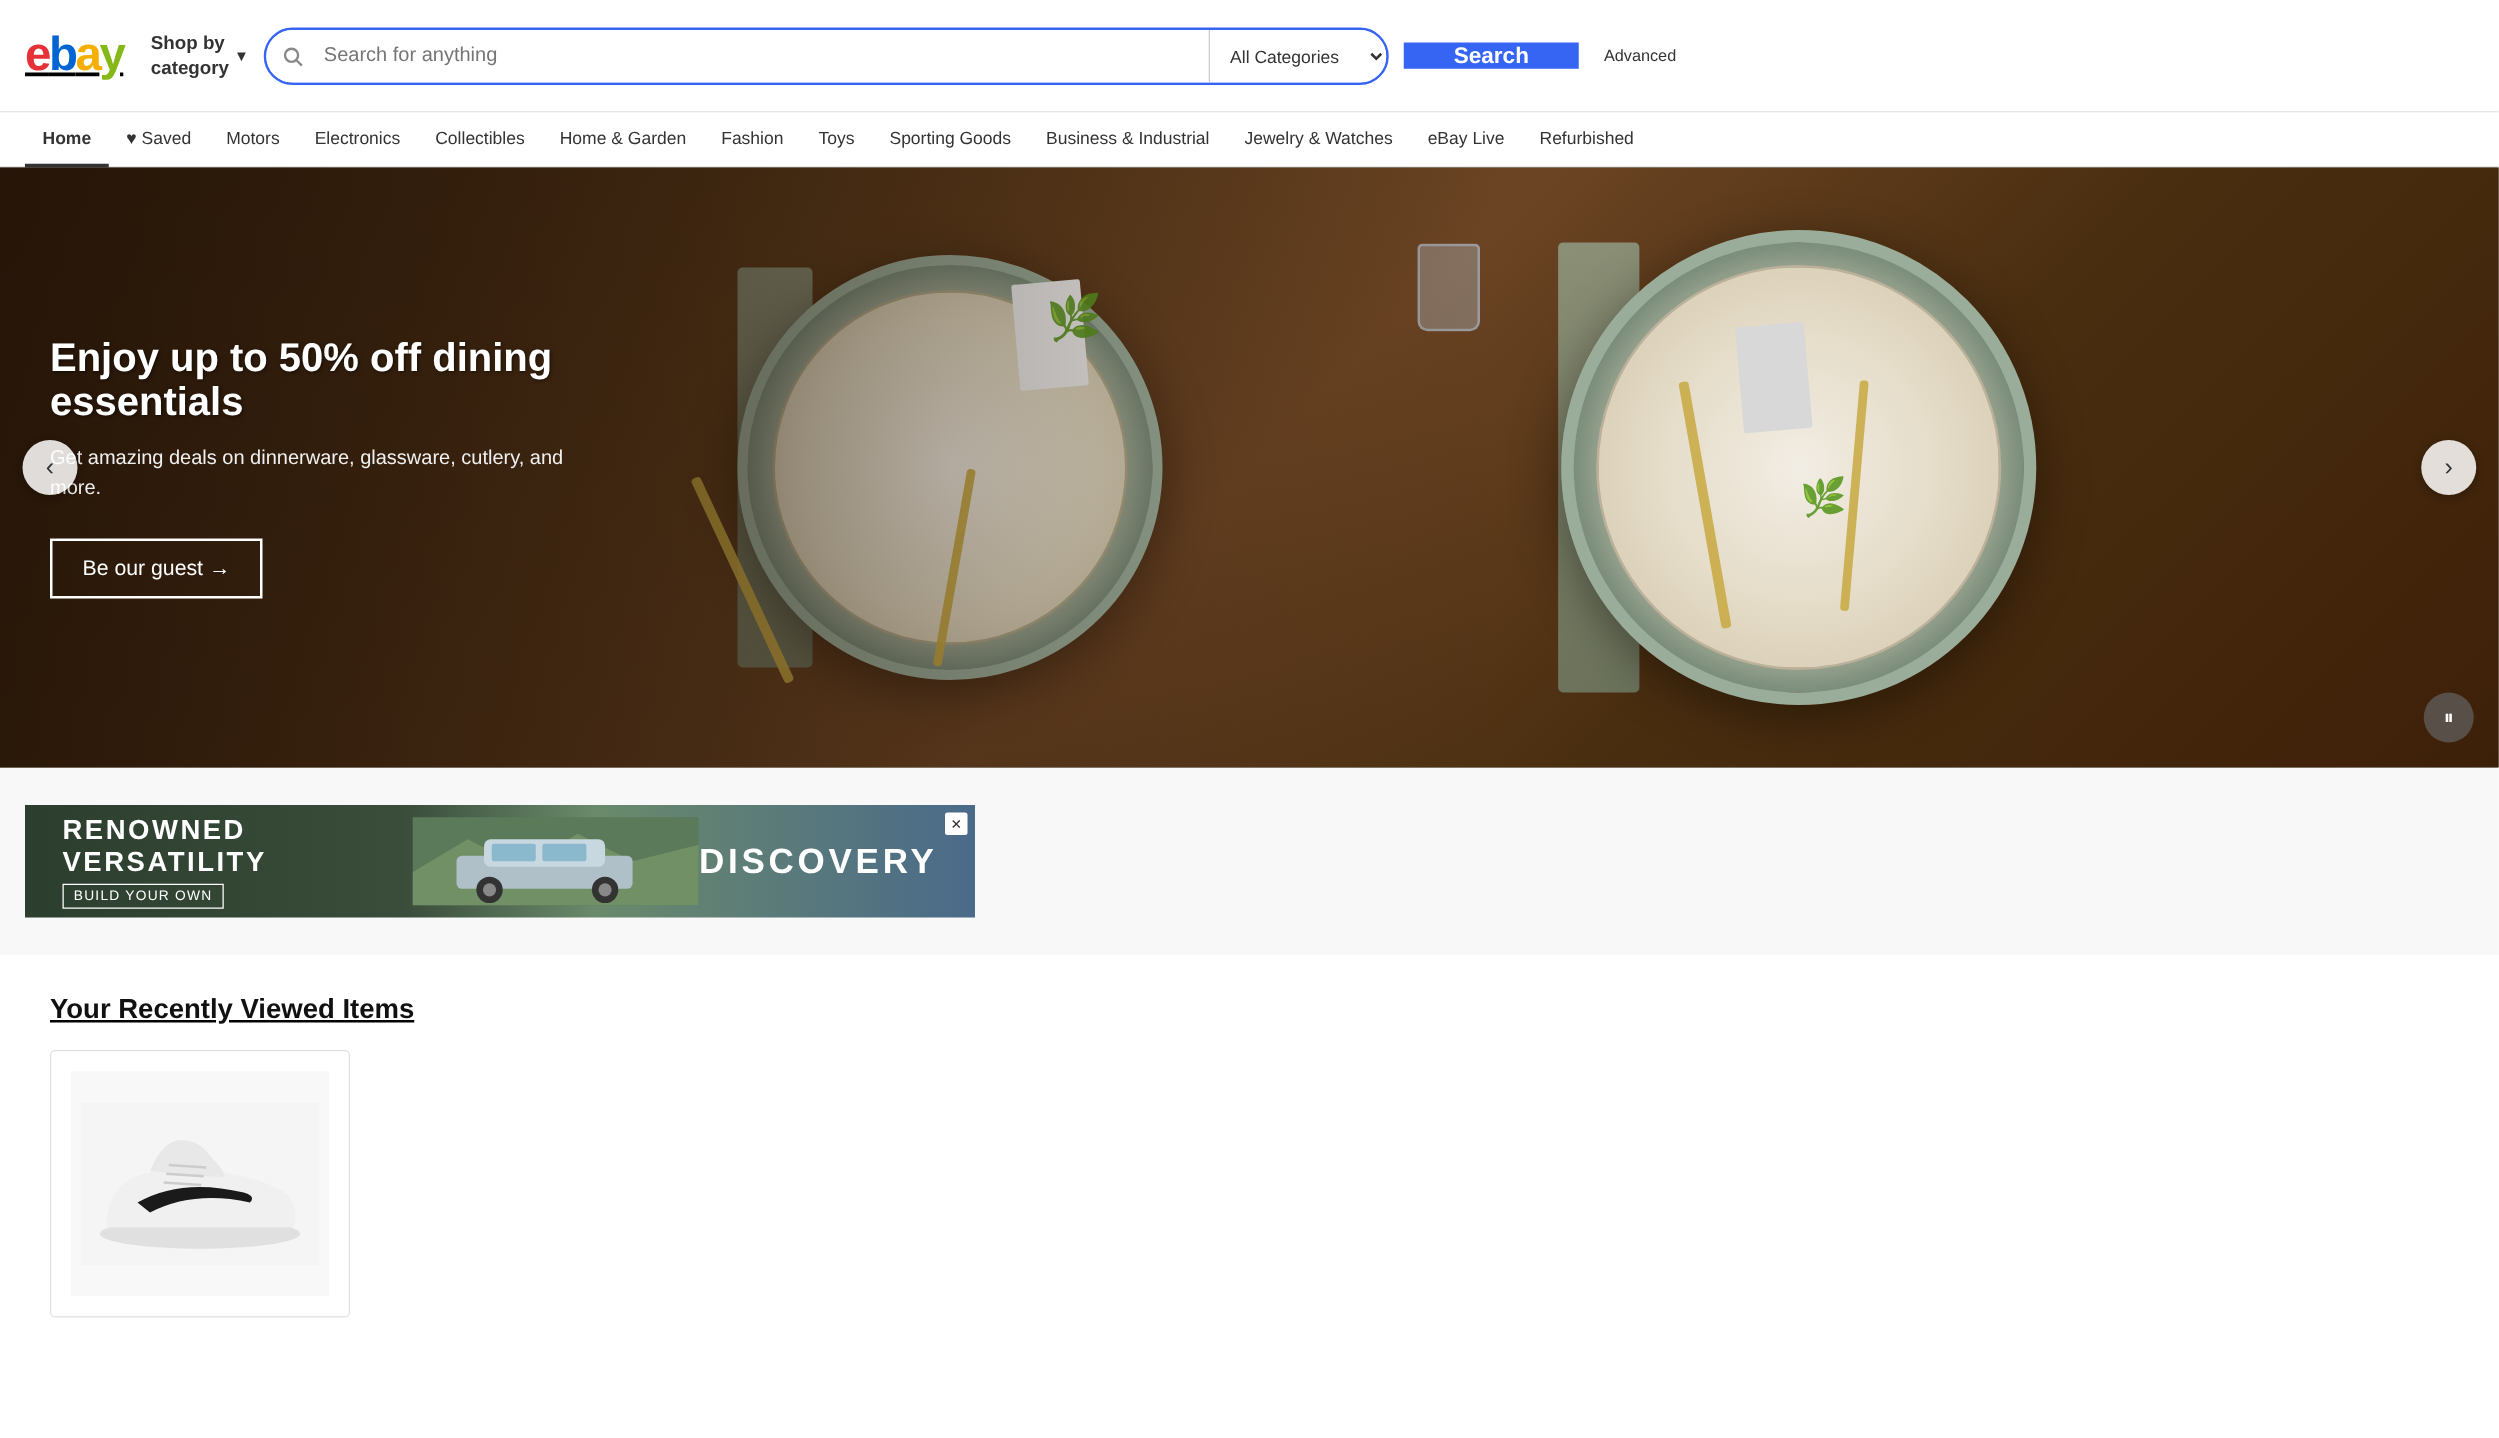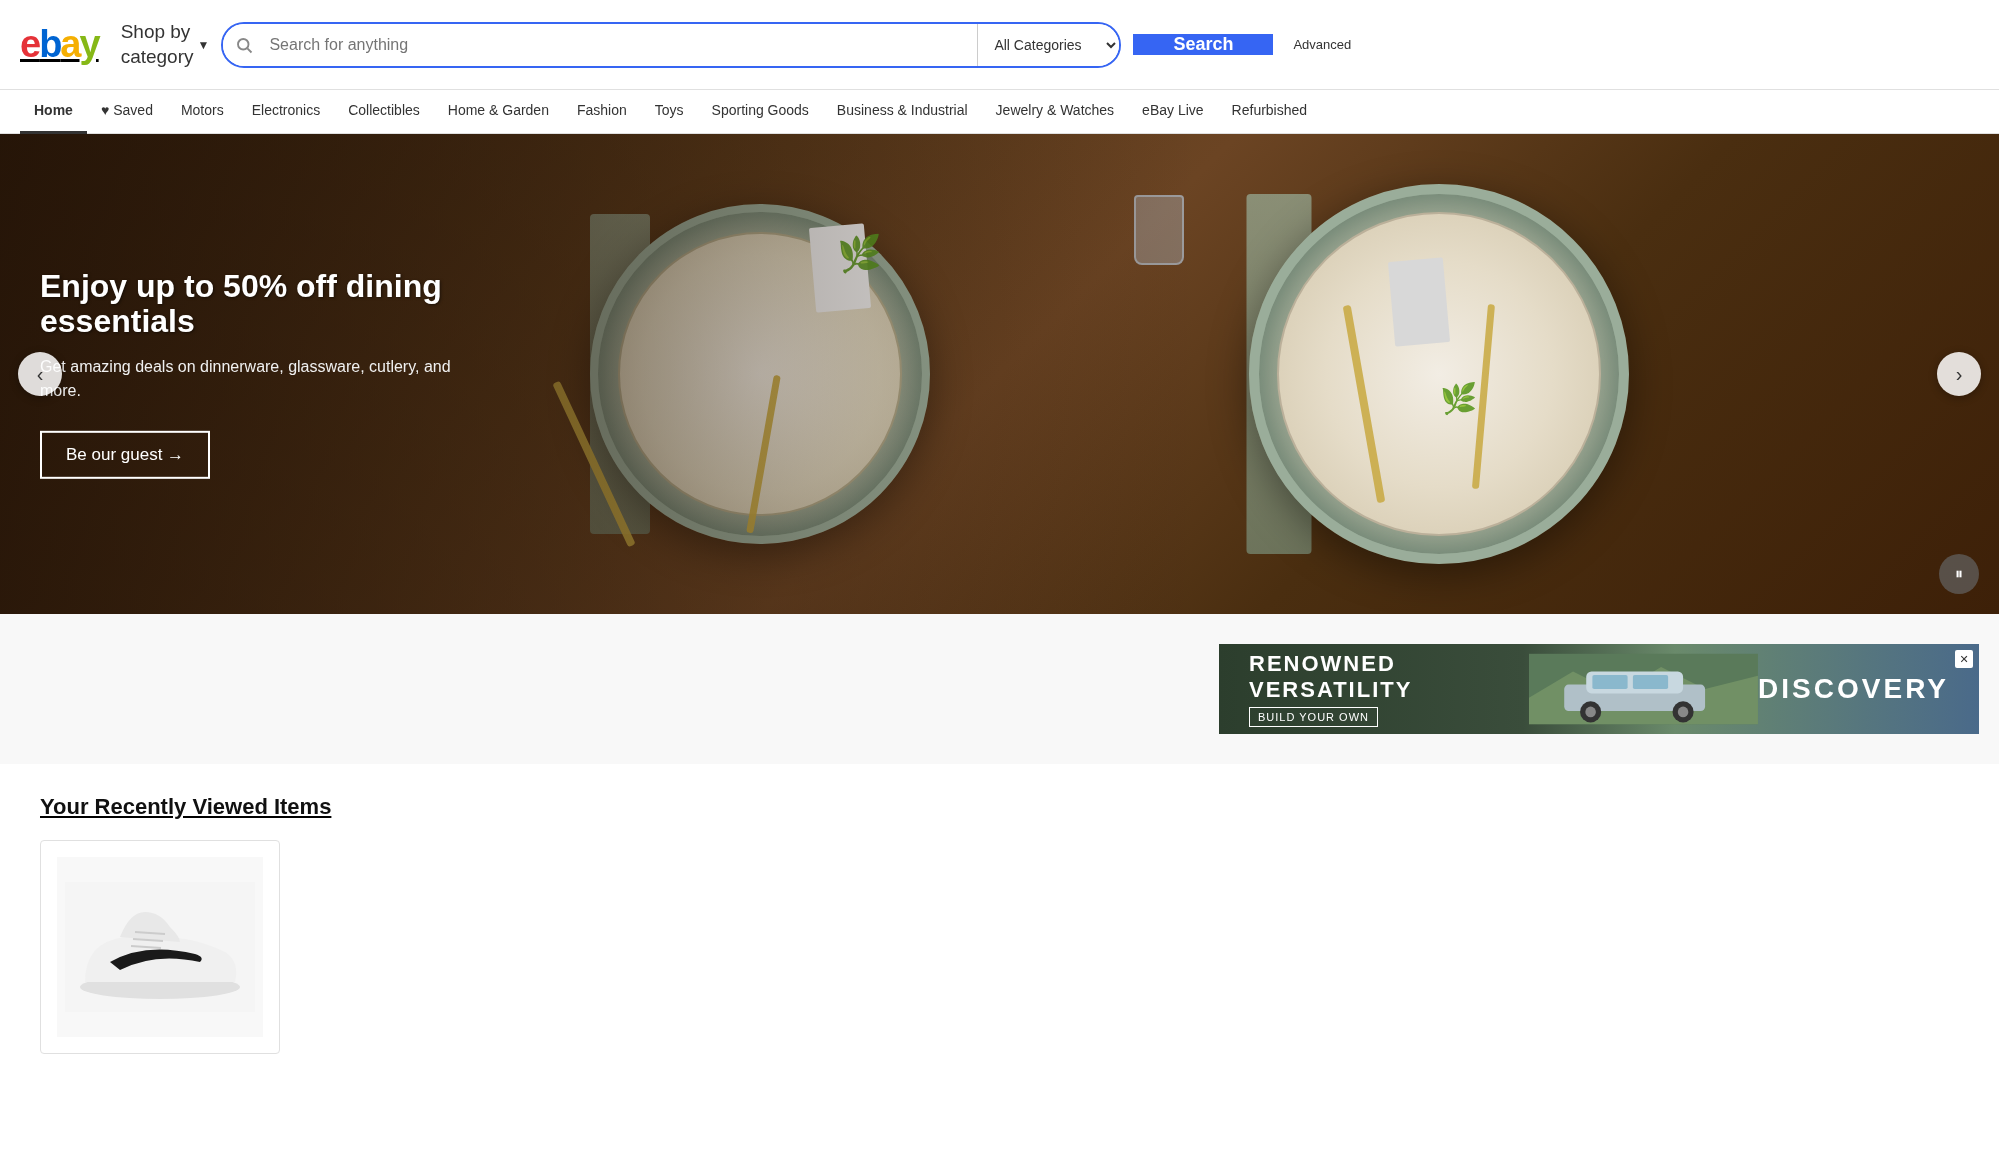--- a/index.html
+++ b/index.html
@@ -292,21 +292,21 @@
       cursor: pointer;
       display: flex;
       align-items: center;
       justify-content: center;
       color: #fff;
     }
 
     
     .ad-section {
       display: flex;
-      justify-content: flex-end;
+      justify-content: flex-start;
       padding: 30px 20px;
       background: #f8f8f8;
     }
 
     .ad-banner {
       width: 760px;
       height: 90px;
       background: linear-gradient(to right, #2c3e2d 0%, #3a4d3b 40%, #6a8a6b 60%, #4a6a8a 100%);
       display: flex;
       align-items: center;
@@ -495,21 +495,21 @@
 
 <div class="header">
 
   <div class="logo">
     <span class="logo-text">
       <span class="logo-e">e</span><span class="logo-b">b</span><span class="logo-a">a</span><span class="logo-y">y</span>
     </span>
   </div>
 
   <div class="shop-by-category">
-    <span style="font-size:19px;line-height:1.3;">Shop by<br>category</span>
+    <span style="font-size:15px;line-height:1.3;font-weight:bold;">Shop by<br>category</span>
     <span class="chevron">▼</span>
   </div>
 
   <div class="search-bar">
     <div class="search-icon-wrapper">
       <svg width="18" height="18" viewBox="0 0 24 24" fill="none" stroke="#888" stroke-width="2.5">
         <circle cx="11" cy="11" r="7"></circle>
         <line x1="16.5" y1="16.5" x2="22" y2="22"></line>
       </svg>
     </div>

